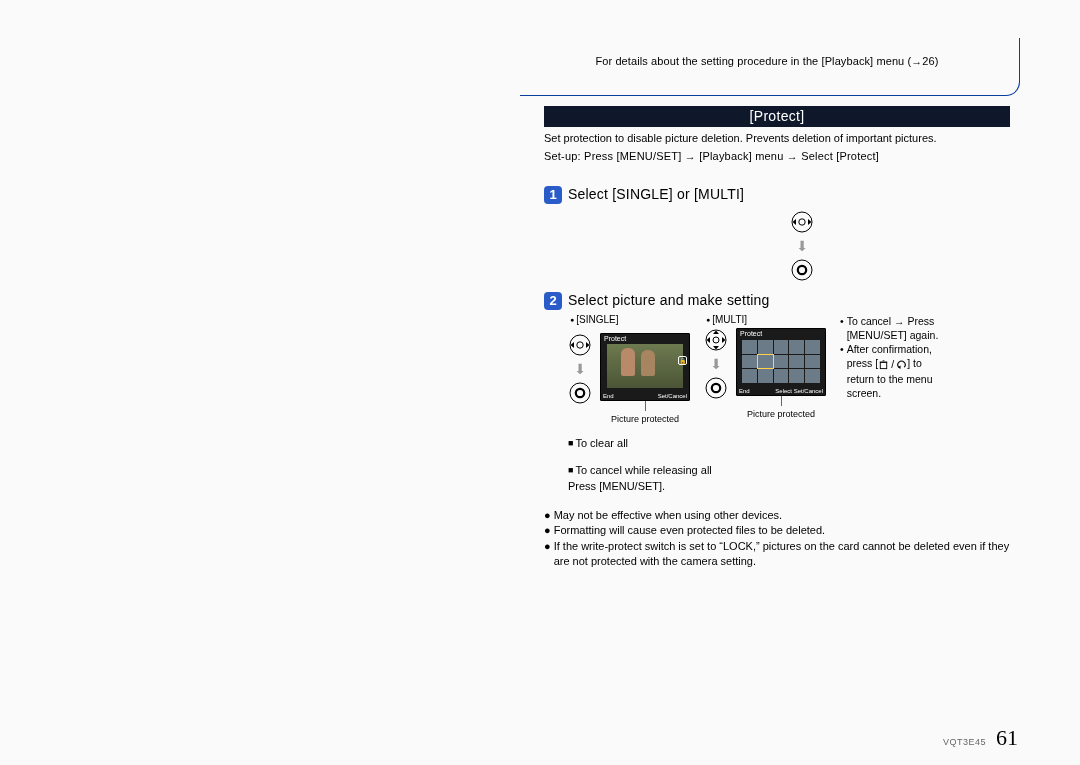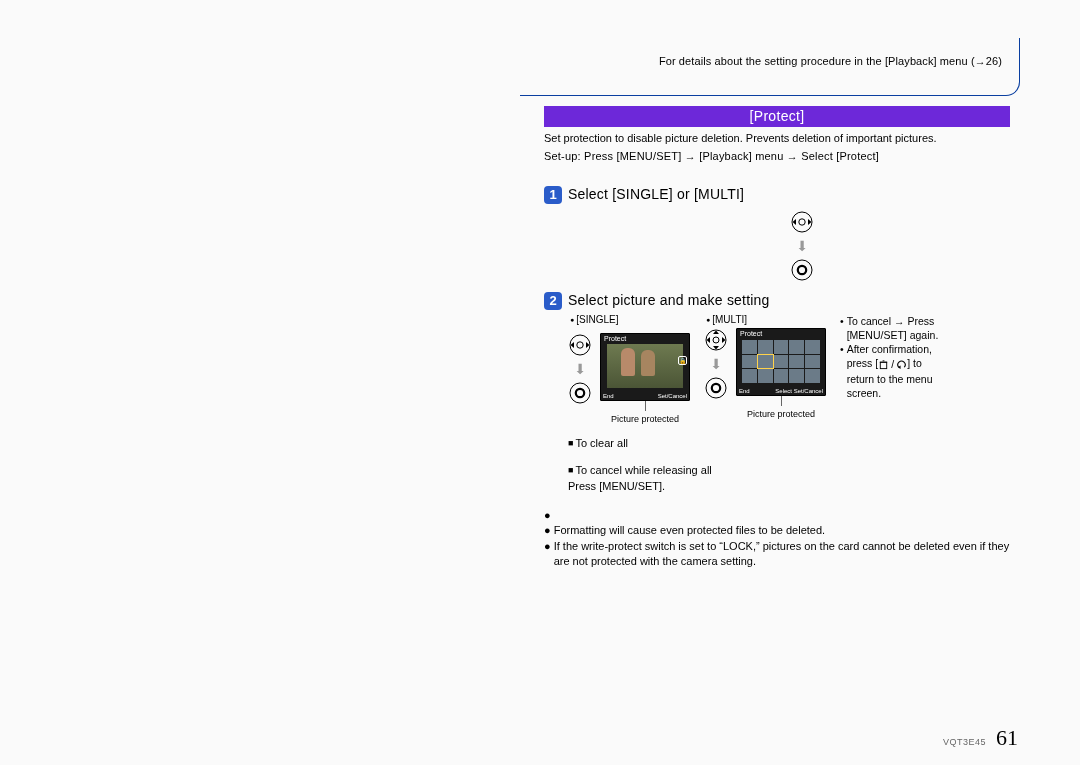--- a/index.html
+++ b/index.html
@@ -23,31 +23,31 @@
     border-left: none;
     border-top-right-radius: 0;
     border-bottom-right-radius: 14px;
   }
   .top-note {
     position: absolute;
     left: 532px;
     top: 55px;
     width: 470px;
     font-size: 11px;
-    text-align: right;
+    text-align: center;
     letter-spacing: 0.1px;
   }
   .content {
     position: absolute;
     left: 544px;
     top: 106px;
     width: 466px;
   }
   .sec-bar {
-    background: #6d28d9;
+    background: #0f172a;
     color: #fff;
     text-align: center;
     padding: 2px 0 3px 0;
     font-size: 14px;
     letter-spacing: 0.3px;
     margin-bottom: 4px;
   }
   .sec-desc { font-size: 11px; line-height: 1.35; margin-bottom: 4px; }
   .setup { font-size: 11px; letter-spacing: 0.2px; margin-bottom: 24px; }
 
@@ -275,20 +275,21 @@
   </div>
 
   <div class="sub-block">
     <div><span class="sq">■</span><span>To cancel while releasing all</span></div>
     <div>Press [MENU/SET].</div>
   </div>
 
   <div class="bullets">
     <div class="b">
         <span class="m">●</span>
+        <span>May not be effective when using other devices.</span>
       </div>
     <div class="b">
         <span class="m">●</span>
         <span>Formatting will cause even protected files to be deleted.</span>
       </div>
     <div class="b">
         <span class="m">●</span>
         <span>If the write-protect switch is set to “LOCK,” pictures on the card cannot be deleted even if they are not protected with the camera setting.</span>
       </div>
   </div>

